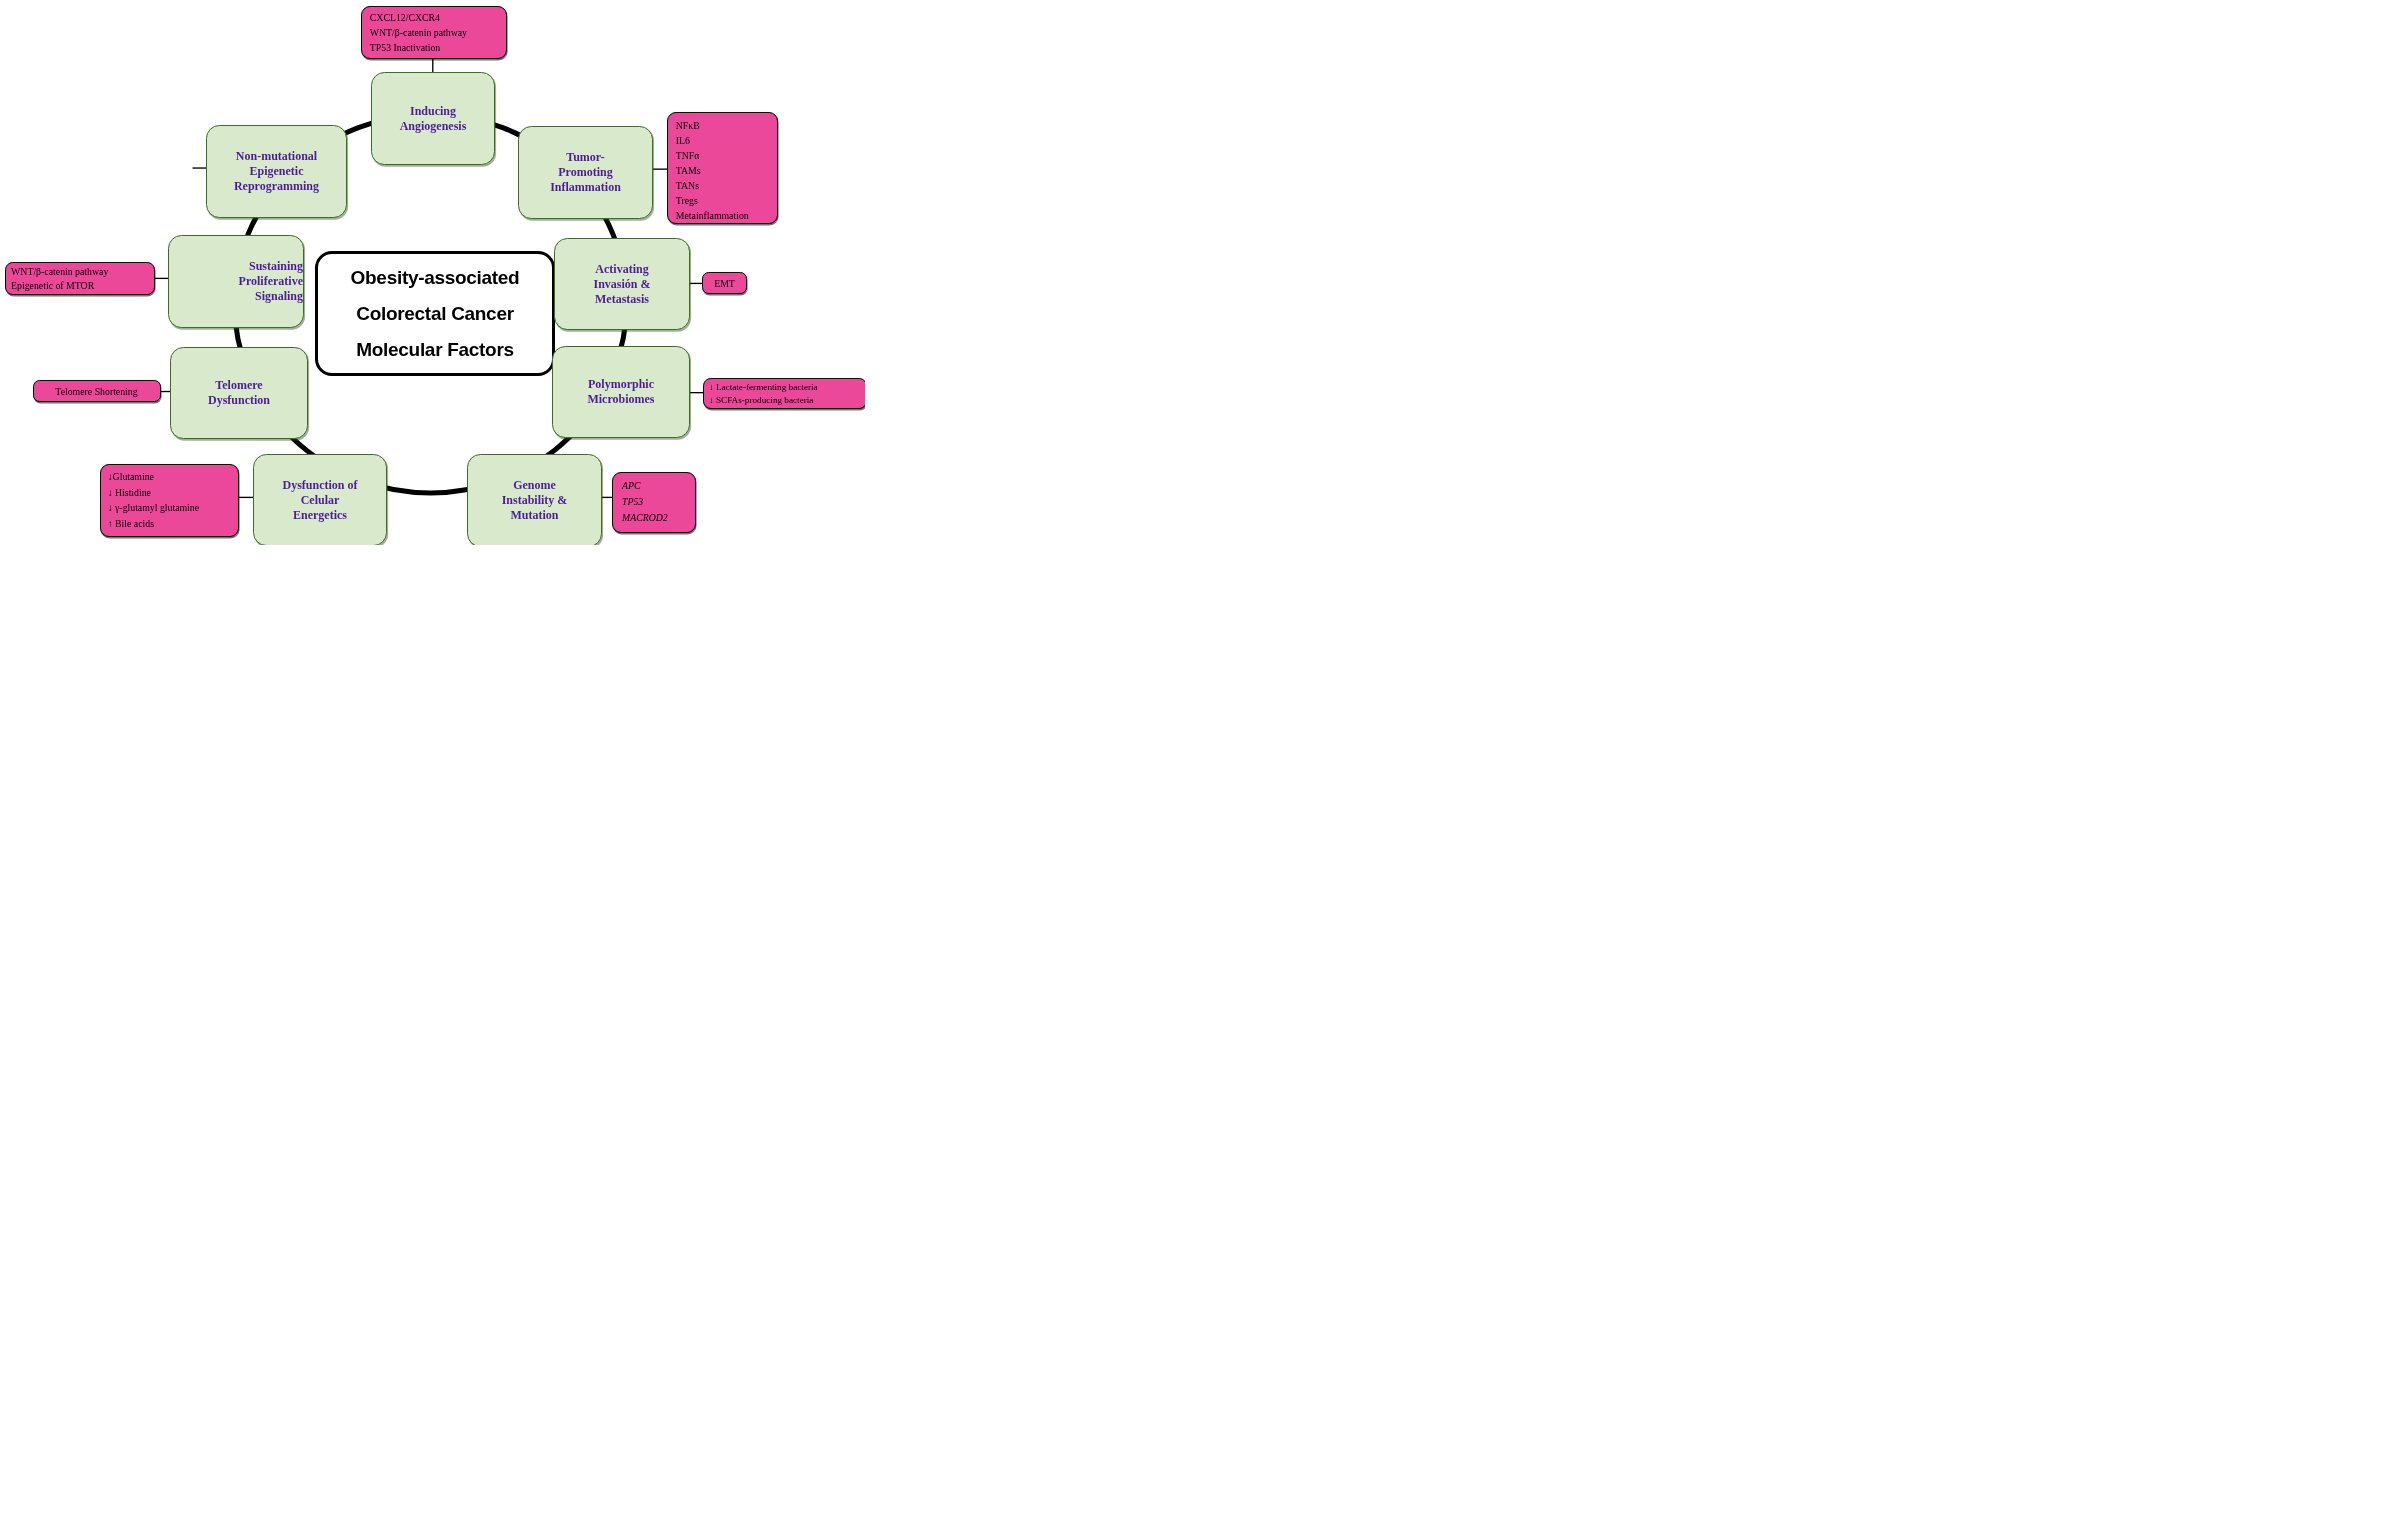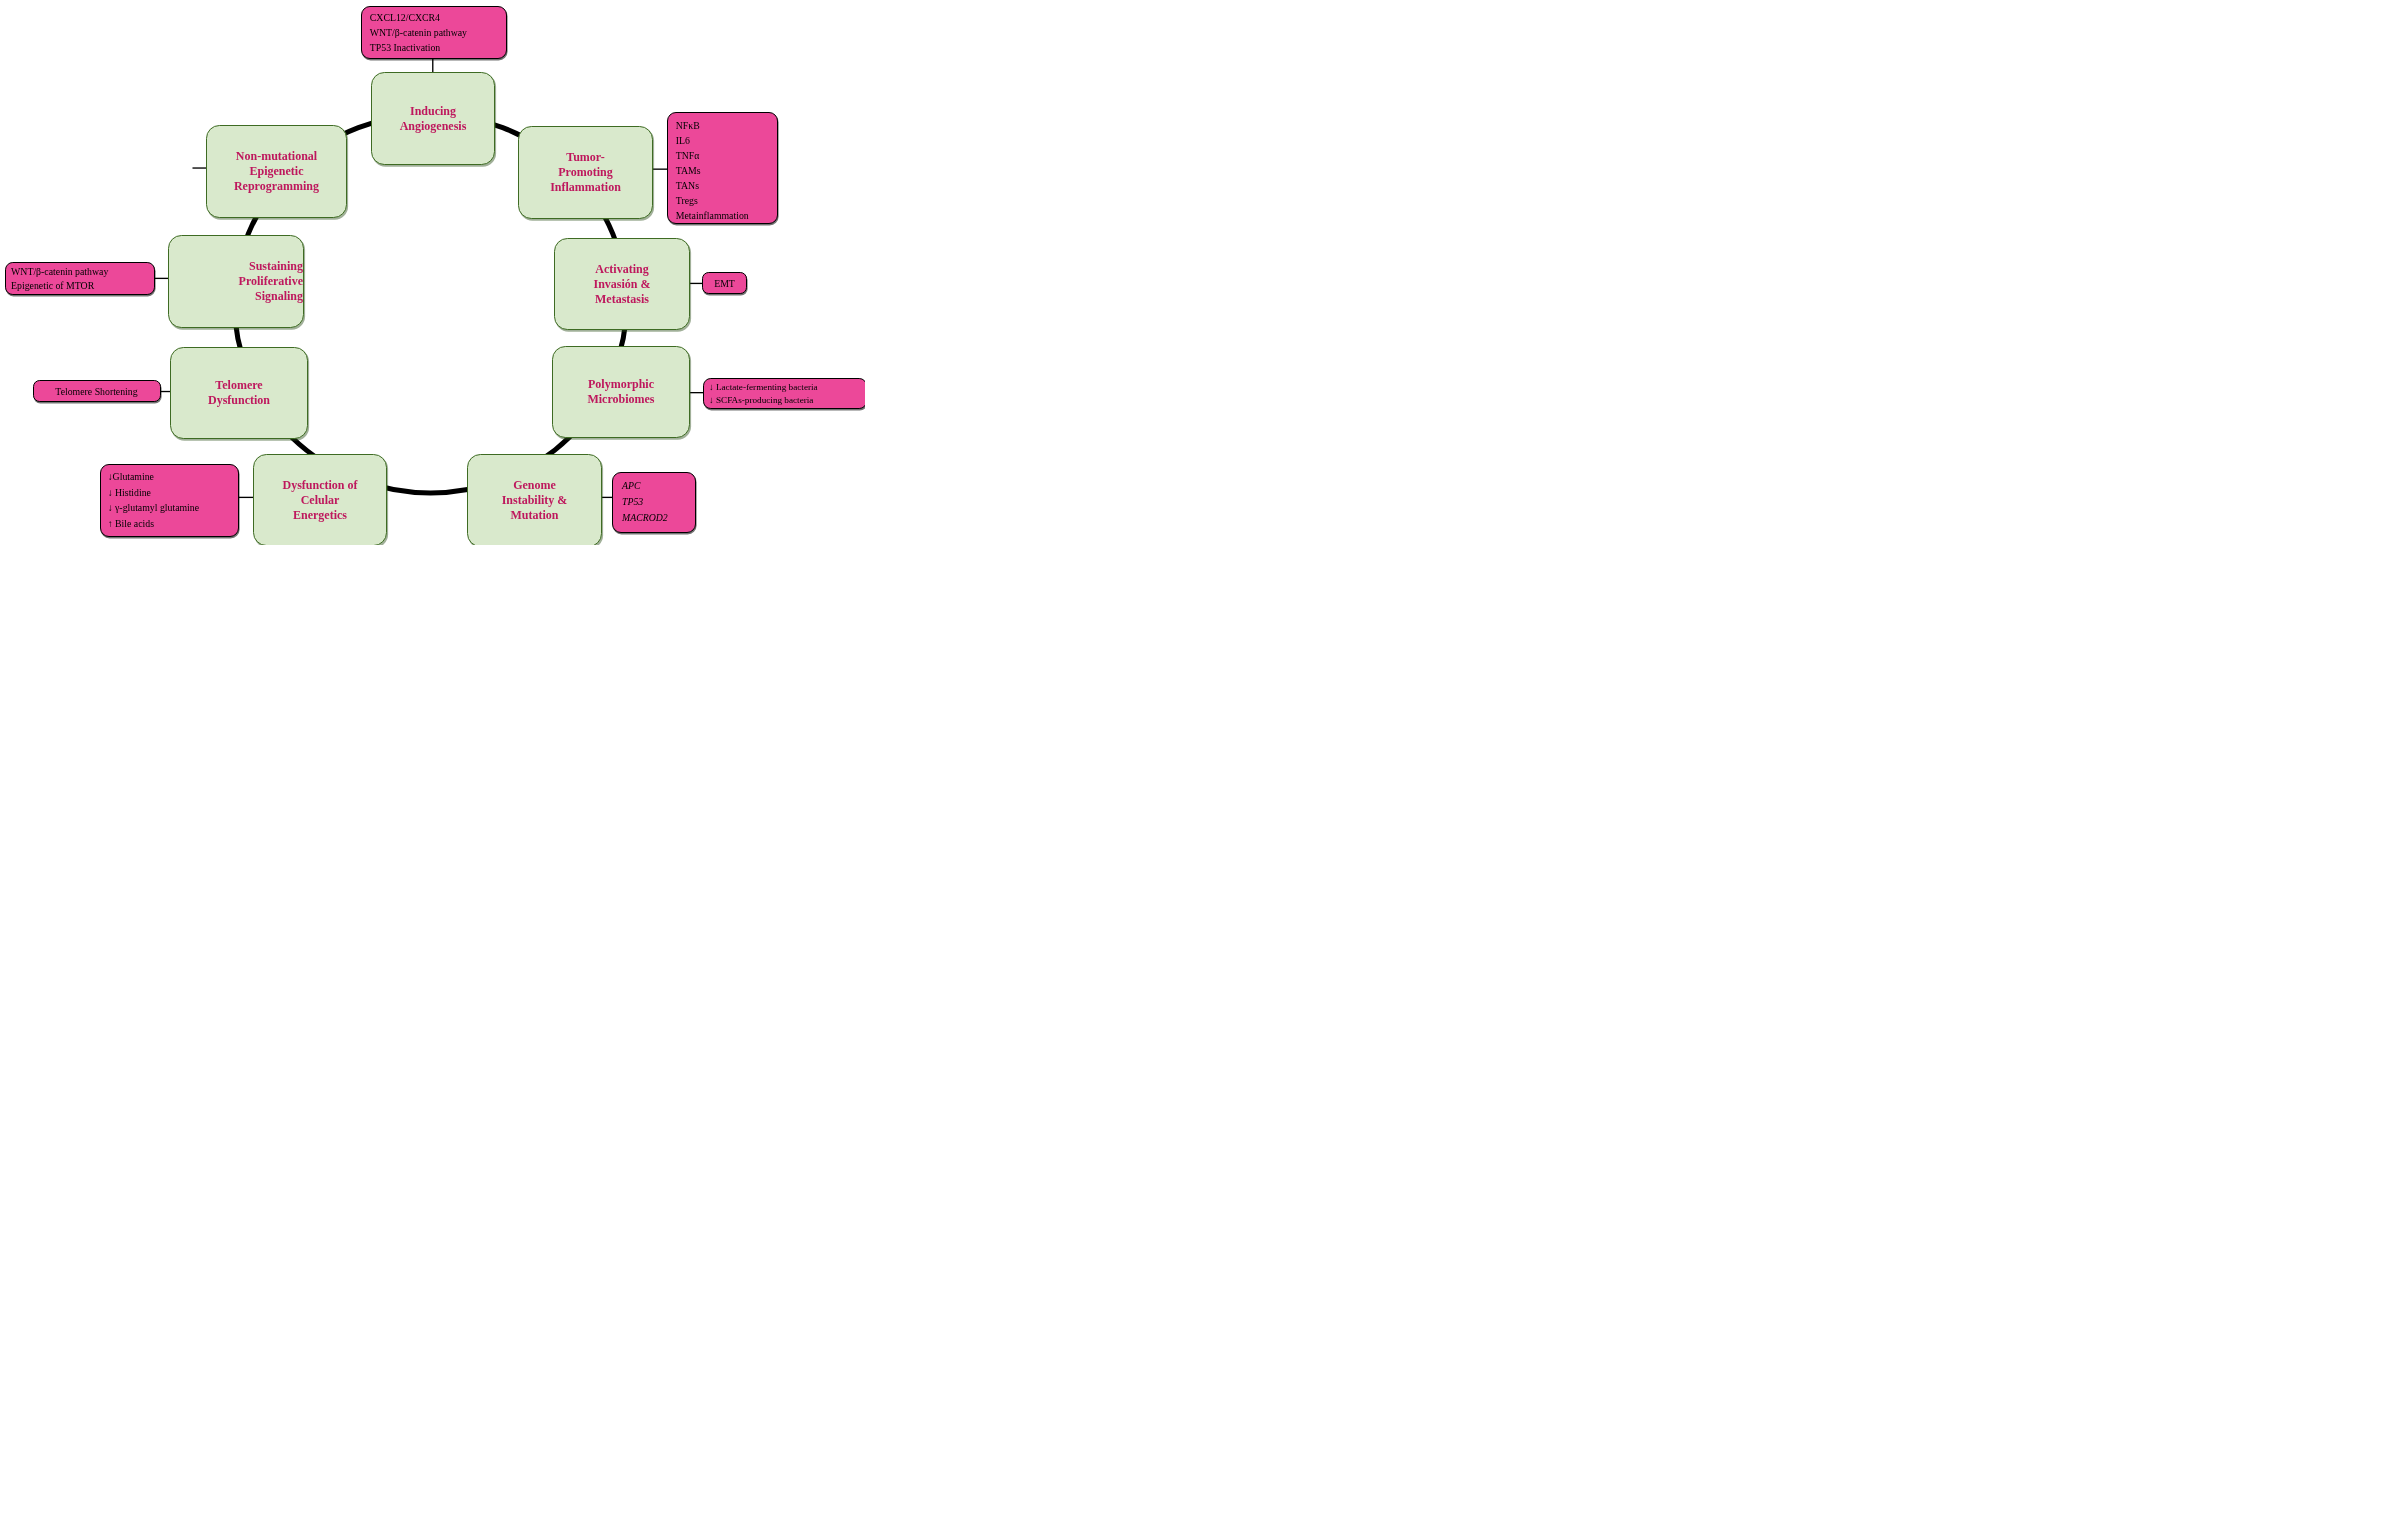--- a/index.html
+++ b/index.html
@@ -14,21 +14,21 @@
 
   
   .hallmark{
     position:absolute;z-index:2;
     background:#d9e9cc;
     border:1.7px solid #3e6b23;
     border-radius:13.4px;
     box-shadow:1.1px 1.7px 0 rgba(47,79,28,.45);
     display:flex;flex-direction:column;align-items:center;justify-content:center;
     text-align:center;
-    font-weight:bold;font-size:12px;line-height:15px;color:#be185d;
+    font-weight:bold;font-size:12px;line-height:15px;color:#4c1d95;
   }
   
   .note{
     position:absolute;z-index:2;
     background:#ec4899;
     border:1.7px solid #000;
     border-radius:9px;
     box-shadow:0.6px 1.4px 0 rgba(0,0,0,.55);
     color:#000;font-size:9.8px;
   }
@@ -81,20 +81,25 @@
       <line x1="1158" y1="302" x2="1192" y2="302"></line>
       <line x1="274" y1="497" x2="303" y2="497"></line>
       <line x1="1226" y1="506" x2="1255" y2="506"></line>
       <line x1="284" y1="699" x2="306" y2="699"></line>
       <line x1="1225" y1="701" x2="1257" y2="701"></line>
       <line x1="424" y1="888" x2="455" y2="888"></line>
       <line x1="1068" y1="888" x2="1096" y2="888"></line>
     </g>
   </svg>
 
+  <div class="center-box">
+    <span>Obesity-associated</span>
+    <span>Colorectal Cancer</span>
+    <span>Molecular Factors</span>
+  </div>
 
   <div class="hallmark" id="hm-inducing">
     <span>Inducing</span>
     <span>Angiogenesis</span>
   </div>
   <div class="hallmark" id="hm-tumor">
     <span>Tumor-</span>
     <span>Promoting</span>
     <span>Inflammation</span>
   </div>

